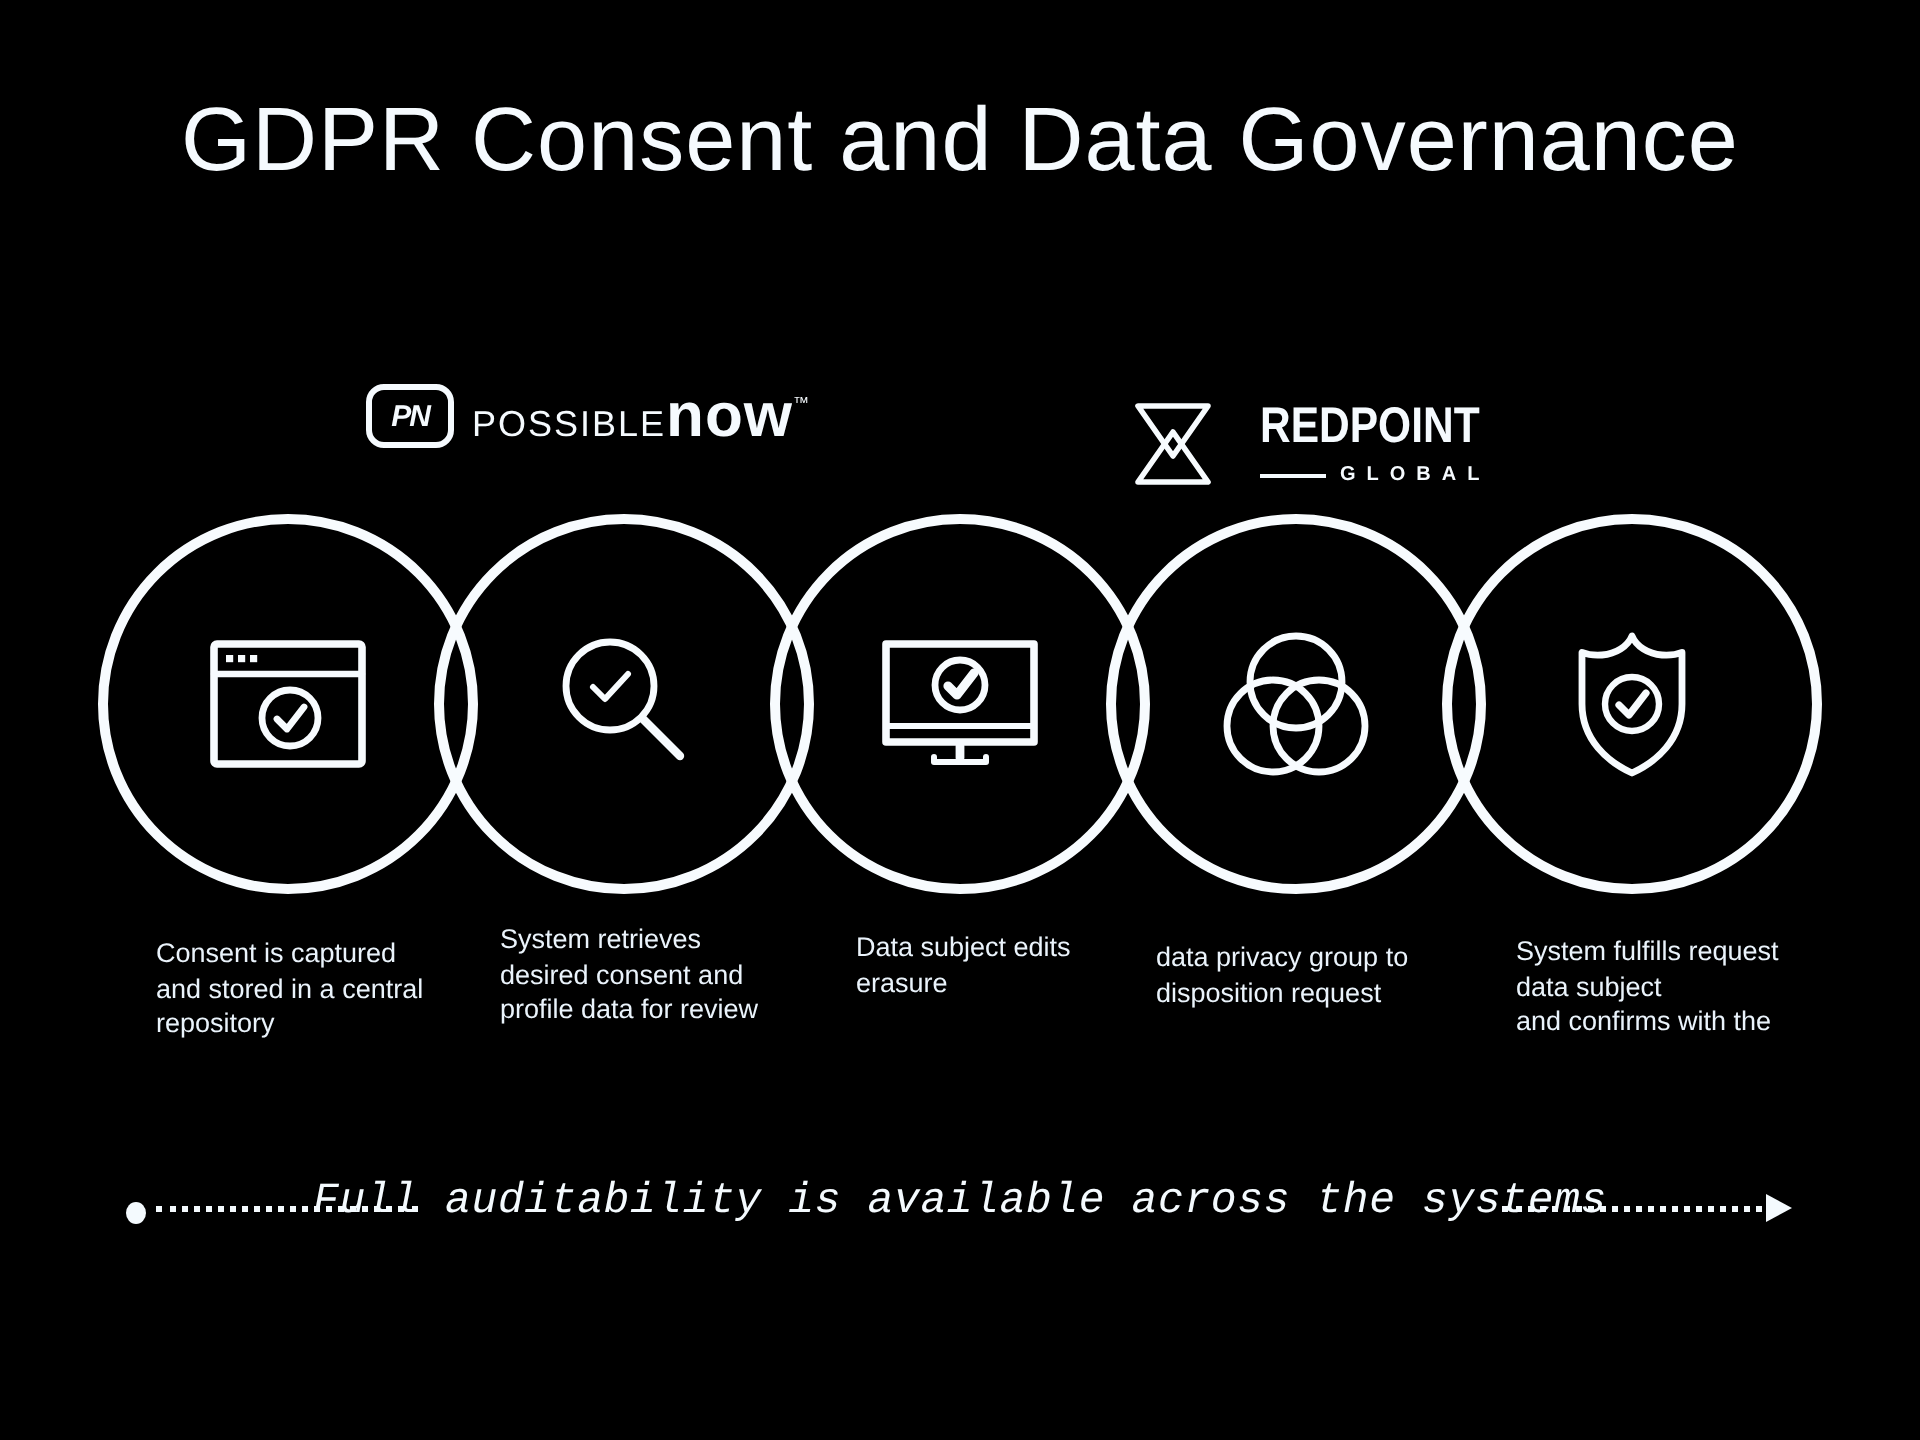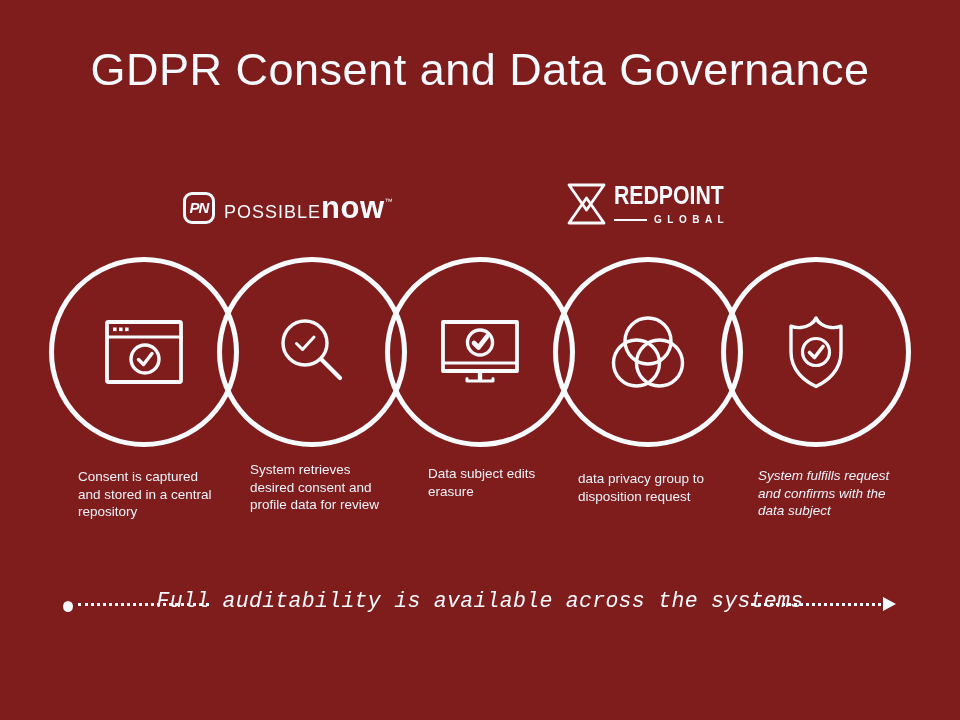--- a/index.html
+++ b/index.html
@@ -1,43 +1,43 @@
 <!DOCTYPE html>
 <html><head>
 <meta charset="utf-8">
 <style>
   html,body{margin:0;padding:0;}
   .slide{
     position:relative;
     width:960px;height:720px;
     overflow:hidden;
-    background:#7f1d1d;
+    background:#000000;
     font-family:"Liberation Sans", sans-serif;
   }
   
   .title{
     position:absolute;left:0;right:0;top:44px;
     margin:0;text-align:center;
     font-size:45px;font-weight:300;letter-spacing:.5px;
     color:#F5FAFE;
   }
   
   .pn-logo{position:absolute;left:183px;top:186px;display:flex;align-items:center;}
   .pn-mark{
-    width:32px;height:32px;box-sizing:border-box;
+    width:44px;height:32px;box-sizing:border-box;
     border:3px solid #F5FAFE;border-radius:9px;
     display:flex;align-items:center;justify-content:center;
     color:#F5FAFE;font-weight:700;font-size:15px;font-style:italic;letter-spacing:-1px;
   }
   .pn-word{margin-left:9px;color:#F5FAFE;white-space:nowrap;line-height:32px;}
   .pn-main{font-size:18px;font-weight:400;letter-spacing:1px;}
   .pn-accent{font-size:31px;font-weight:700;letter-spacing:.5px;}
   .pn-tm{font-size:8px;vertical-align:14px;}
 
-  .rp-logo{position:absolute;left:566px;top:182px;display:flex;align-items:flex-start;}
+  .rp-logo{position:absolute;left:566px;top:200px;display:flex;align-items:flex-start;gap:16px;}
   .rp-mark{display:block;}
   .rp-text{margin-left:7px;color:#F5FAFE;}
   .rp-name{
     font-size:25px;font-weight:700;letter-spacing:0px;line-height:25px;margin-top:1px;
     transform:scaleX(.85);transform-origin:left top;white-space:nowrap;
   }
   .rp-sub{display:flex;align-items:center;margin-top:6px;}
   .rp-rule{display:inline-block;width:33px;height:2px;background:#F5FAFE;}
   .rp-global{font-size:10px;font-weight:700;letter-spacing:5.5px;margin-left:7px;}
 
@@ -55,21 +55,21 @@
   
   .caption{
     position:absolute;width:175px;
     color:#EAF3FB;font-size:13.5px;line-height:17.5px;font-weight:400;
   }
   .caption span{display:block;}
   .cap1{left:78px;top:468px;}
   .cap2{left:250px;top:461px;}
   .cap3{left:428px;top:465px;}
   .cap4{left:578px;top:470px;}
-  .cap5{left:758px;top:467px;font-style:italic;}
+  .cap5{left:758px;top:467px;}
 
   
   .footer-text{
     position:absolute;left:0;right:0;top:589px;
     text-align:center;
     font-size:21.5px;font-style:italic;color:#F4FAFE;letter-spacing:.3px;font-family:Liberation Mono, monospace;
   }
   .dot{
     position:absolute;left:63px;top:601px;
     width:10px;height:11px;border-radius:50%;background:#F4FAFE;
@@ -176,22 +176,22 @@
   <div class="caption cap3">
     <span>Data subject edits</span>
     <span>erasure</span>
   </div>
   <div class="caption cap4">
     <span>data privacy group to</span>
     <span>disposition request</span>
   </div>
   <div class="caption cap5">
     <span>System fulfills request</span>
+    <span>data subject</span>
     <span>and confirms with the</span>
-    <span>data subject</span>
   </div>
 
   <span class="dot"></span>
   <span class="dash dash-left"></span>
   <div class="footer-text">Full auditability is available across the systems</div>
   <span class="dash dash-right"></span>
   <span class="arrow"></span>
 
 </div>
 

